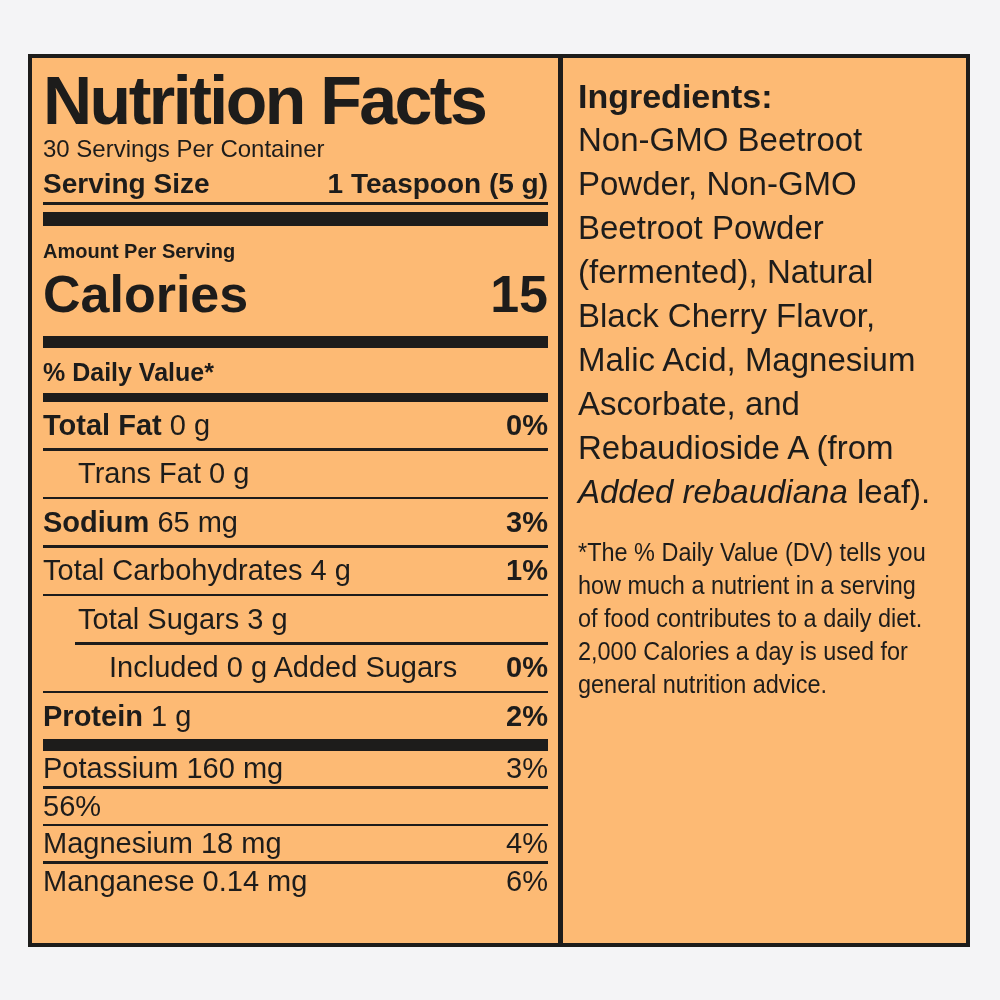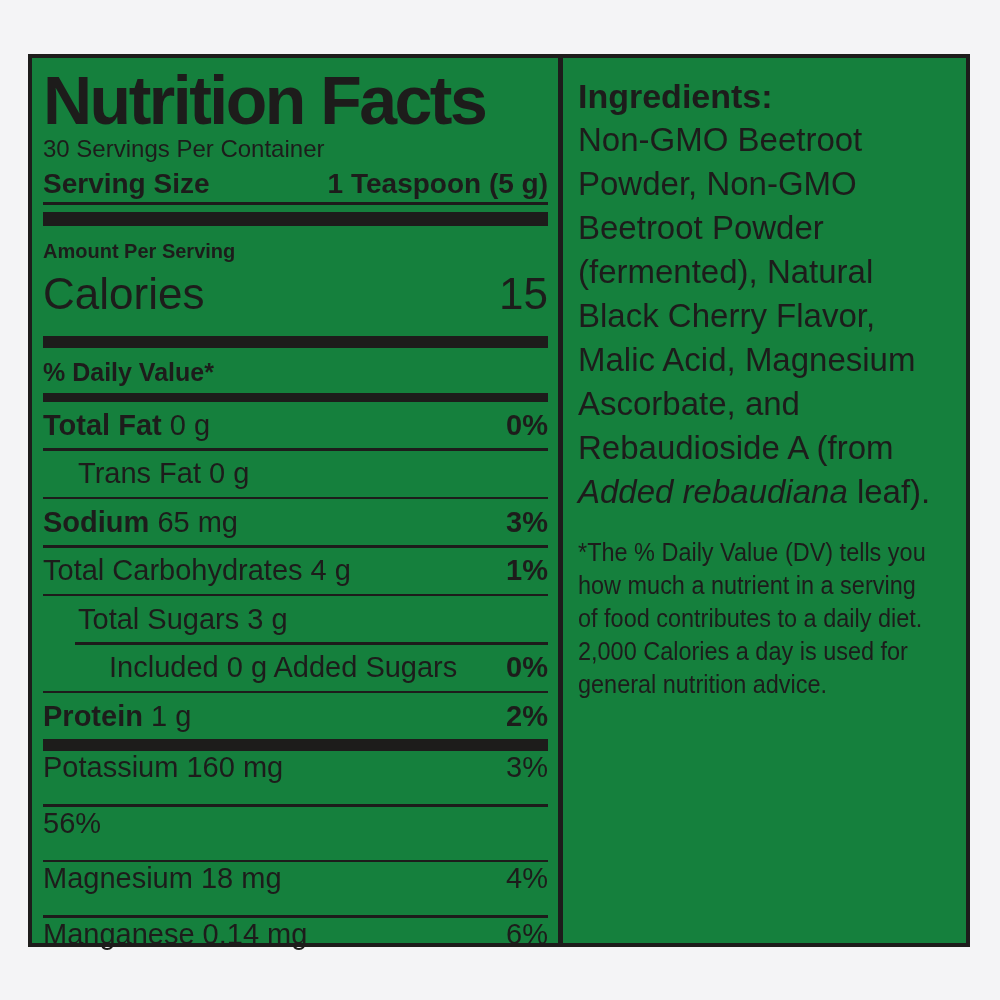--- a/index.html
+++ b/index.html
@@ -11,21 +11,21 @@
     font-family: "Liberation Sans", sans-serif;
     color: #1d1c1b;
     -webkit-font-smoothing: antialiased;
   }
   .label-box {
     position: absolute;
     left: 28px;
     top: 54px;
     width: 942px;
     height: 893px;
-    background: #15803d;
+    background: #fdba74;
     border: 4px solid #1d1c1b;
     box-sizing: border-box;
     display: flex;
   }
   .facts-panel {
     width: 526px;
     box-sizing: border-box;
     padding: 0 10px 0 11px;
     flex: none;
   }
@@ -88,22 +88,22 @@
   .nf-amount {
     font-size: 20px;
     font-weight: bold;
     margin-top: 10px;
     line-height: 30px;
   }
   .nf-calories {
     display: flex;
     justify-content: space-between;
     align-items: flex-end;
-    font-size: 44px;
-    font-weight: normal;
+    font-size: 52px;
+    font-weight: bold;
     line-height: 52px;
     margin-top: 2px;
   }
   .nf-dv-header {
     font-size: 25px;
     font-weight: bold;
     line-height: 32px;
     margin-top: 8px;
     margin-bottom: 5px;
   }
@@ -113,22 +113,22 @@
     align-items: center;
     height: 46px;
     font-size: 29px;
   }
   .nrow .pct-b { font-weight: bold; }
   .nrow.indent1 { padding-left: 35px; }
   .nrow.indent2 { padding-left: 66px; }
   .mrow {
     display: flex;
     justify-content: space-between;
-    align-items: flex-start;
-    height: 53px;
+    align-items: center;
+    height: 35px;
     font-size: 29px;
   }
   .b { font-weight: bold; }
   .i { font-style: italic; }
 
   
   .ing-heading {
     font-size: 34px;
     font-weight: bold;
     line-height: 44px;

